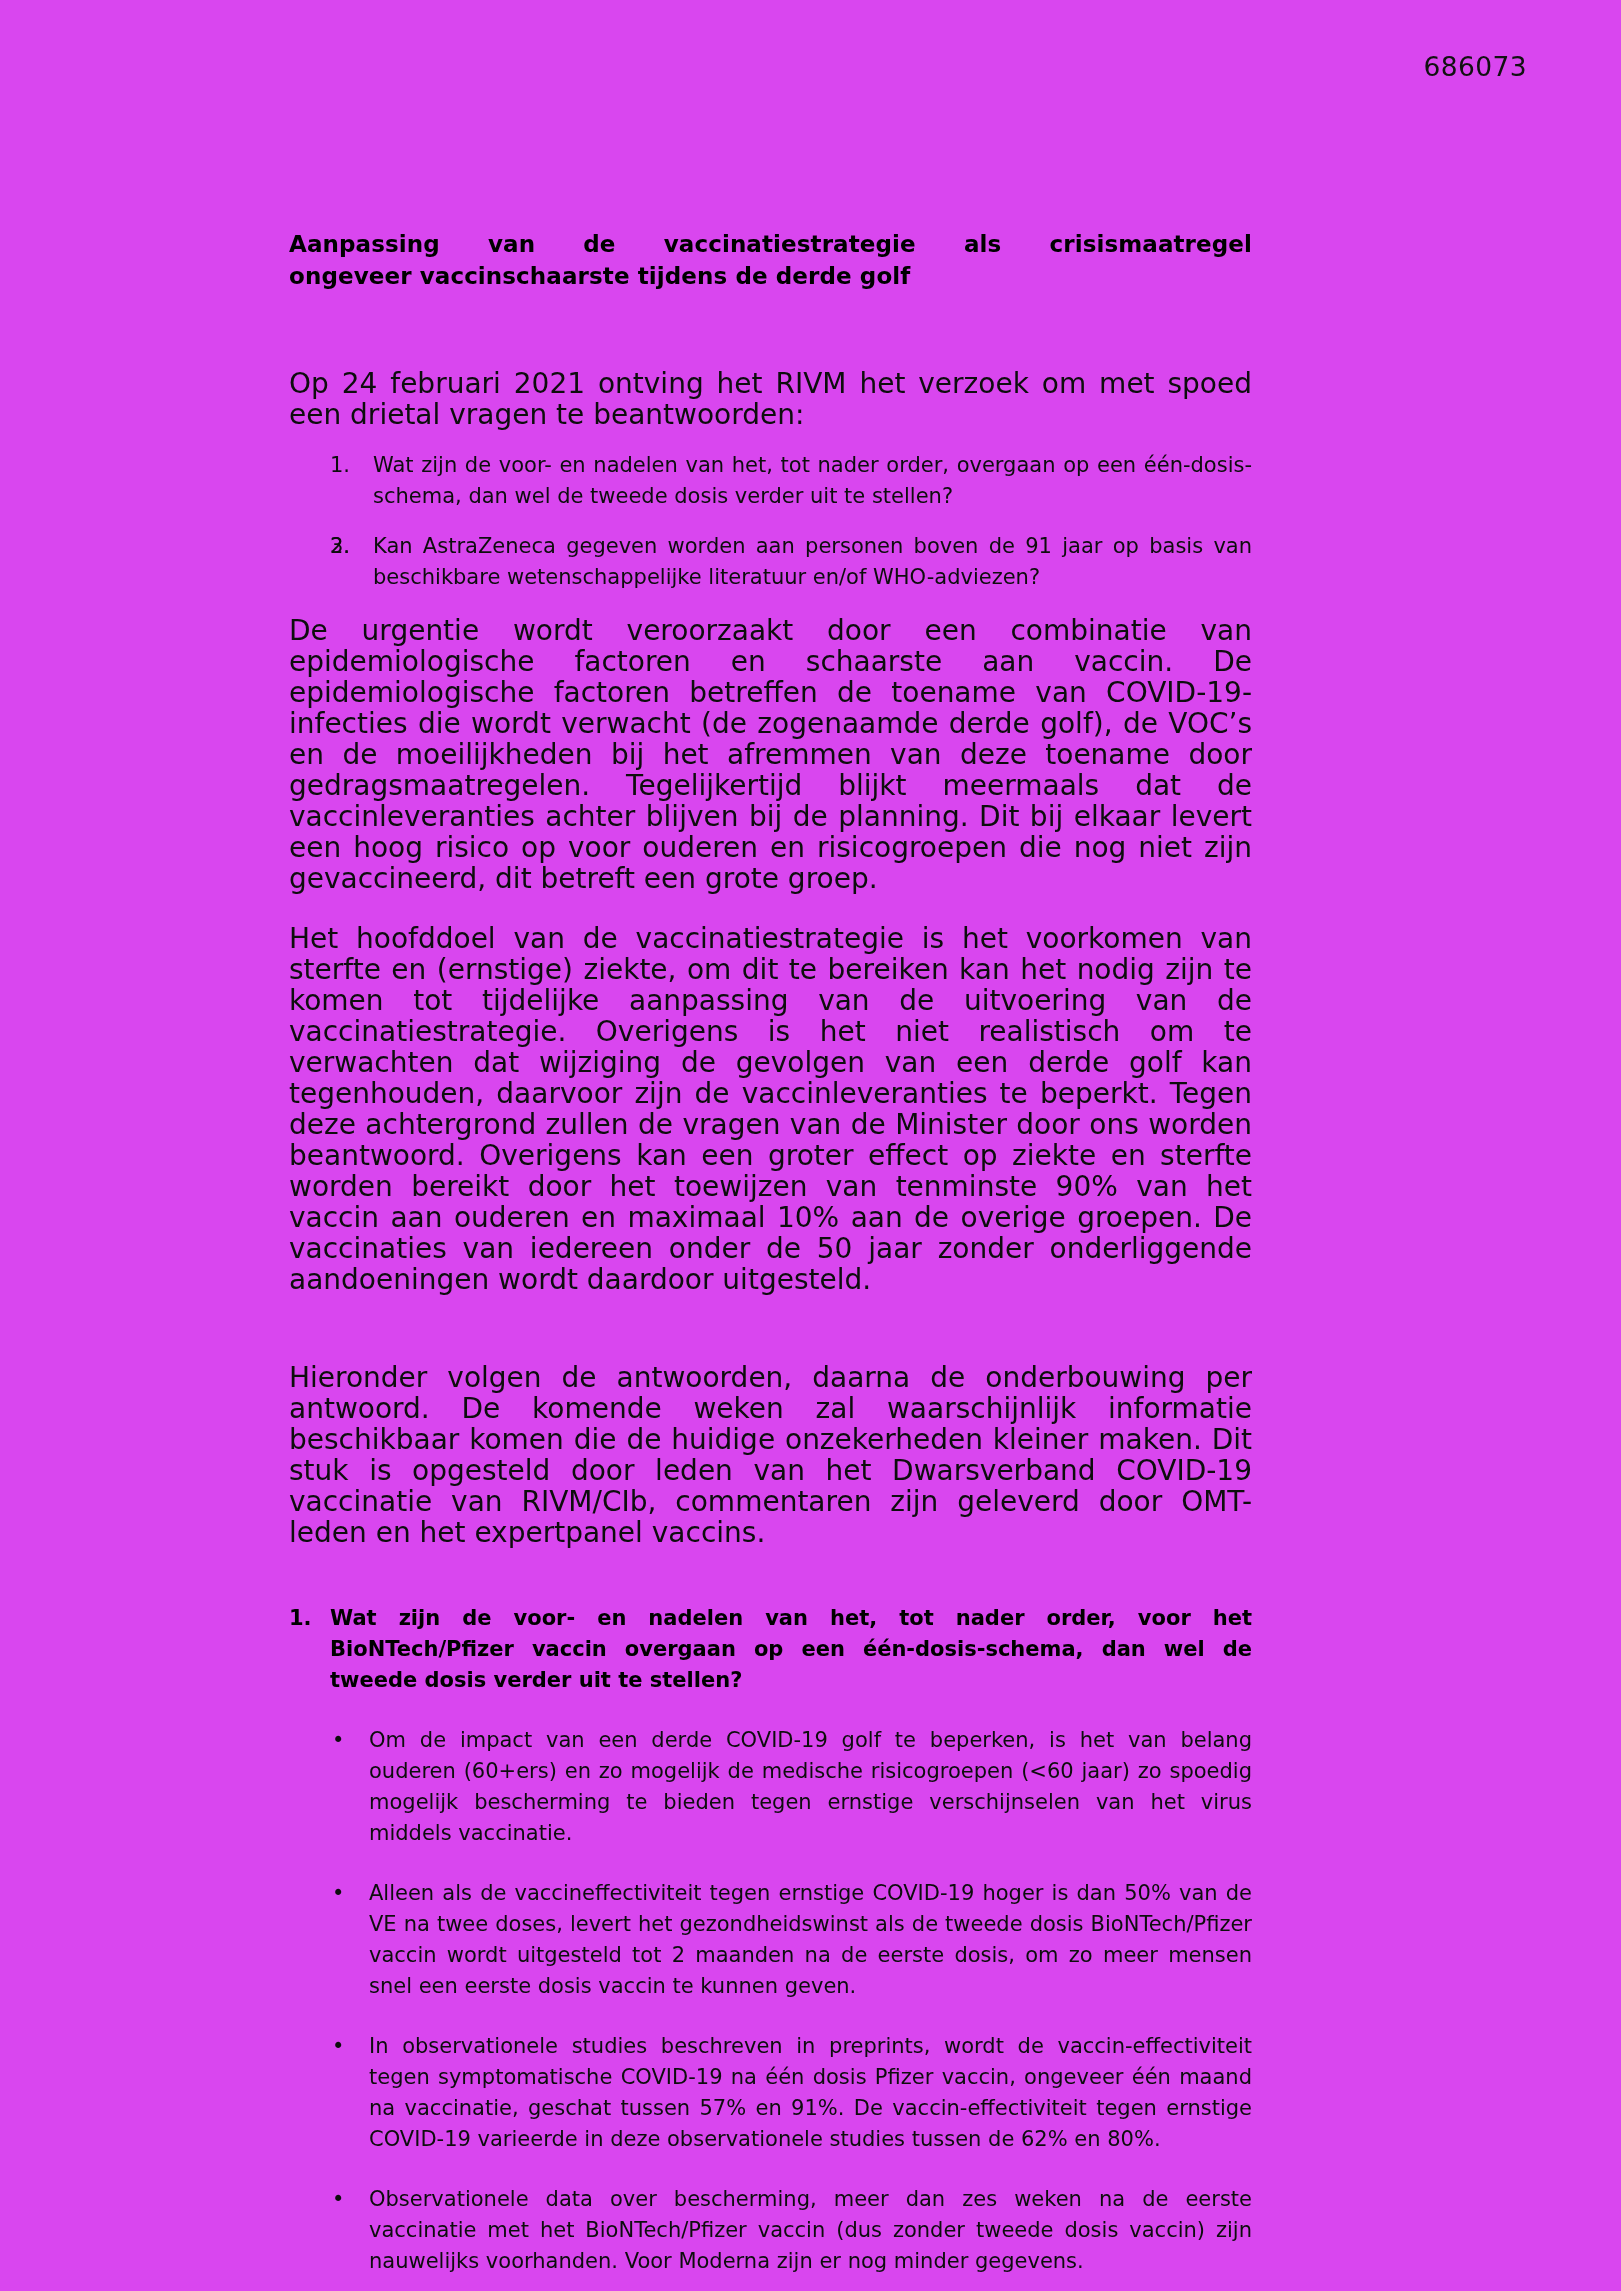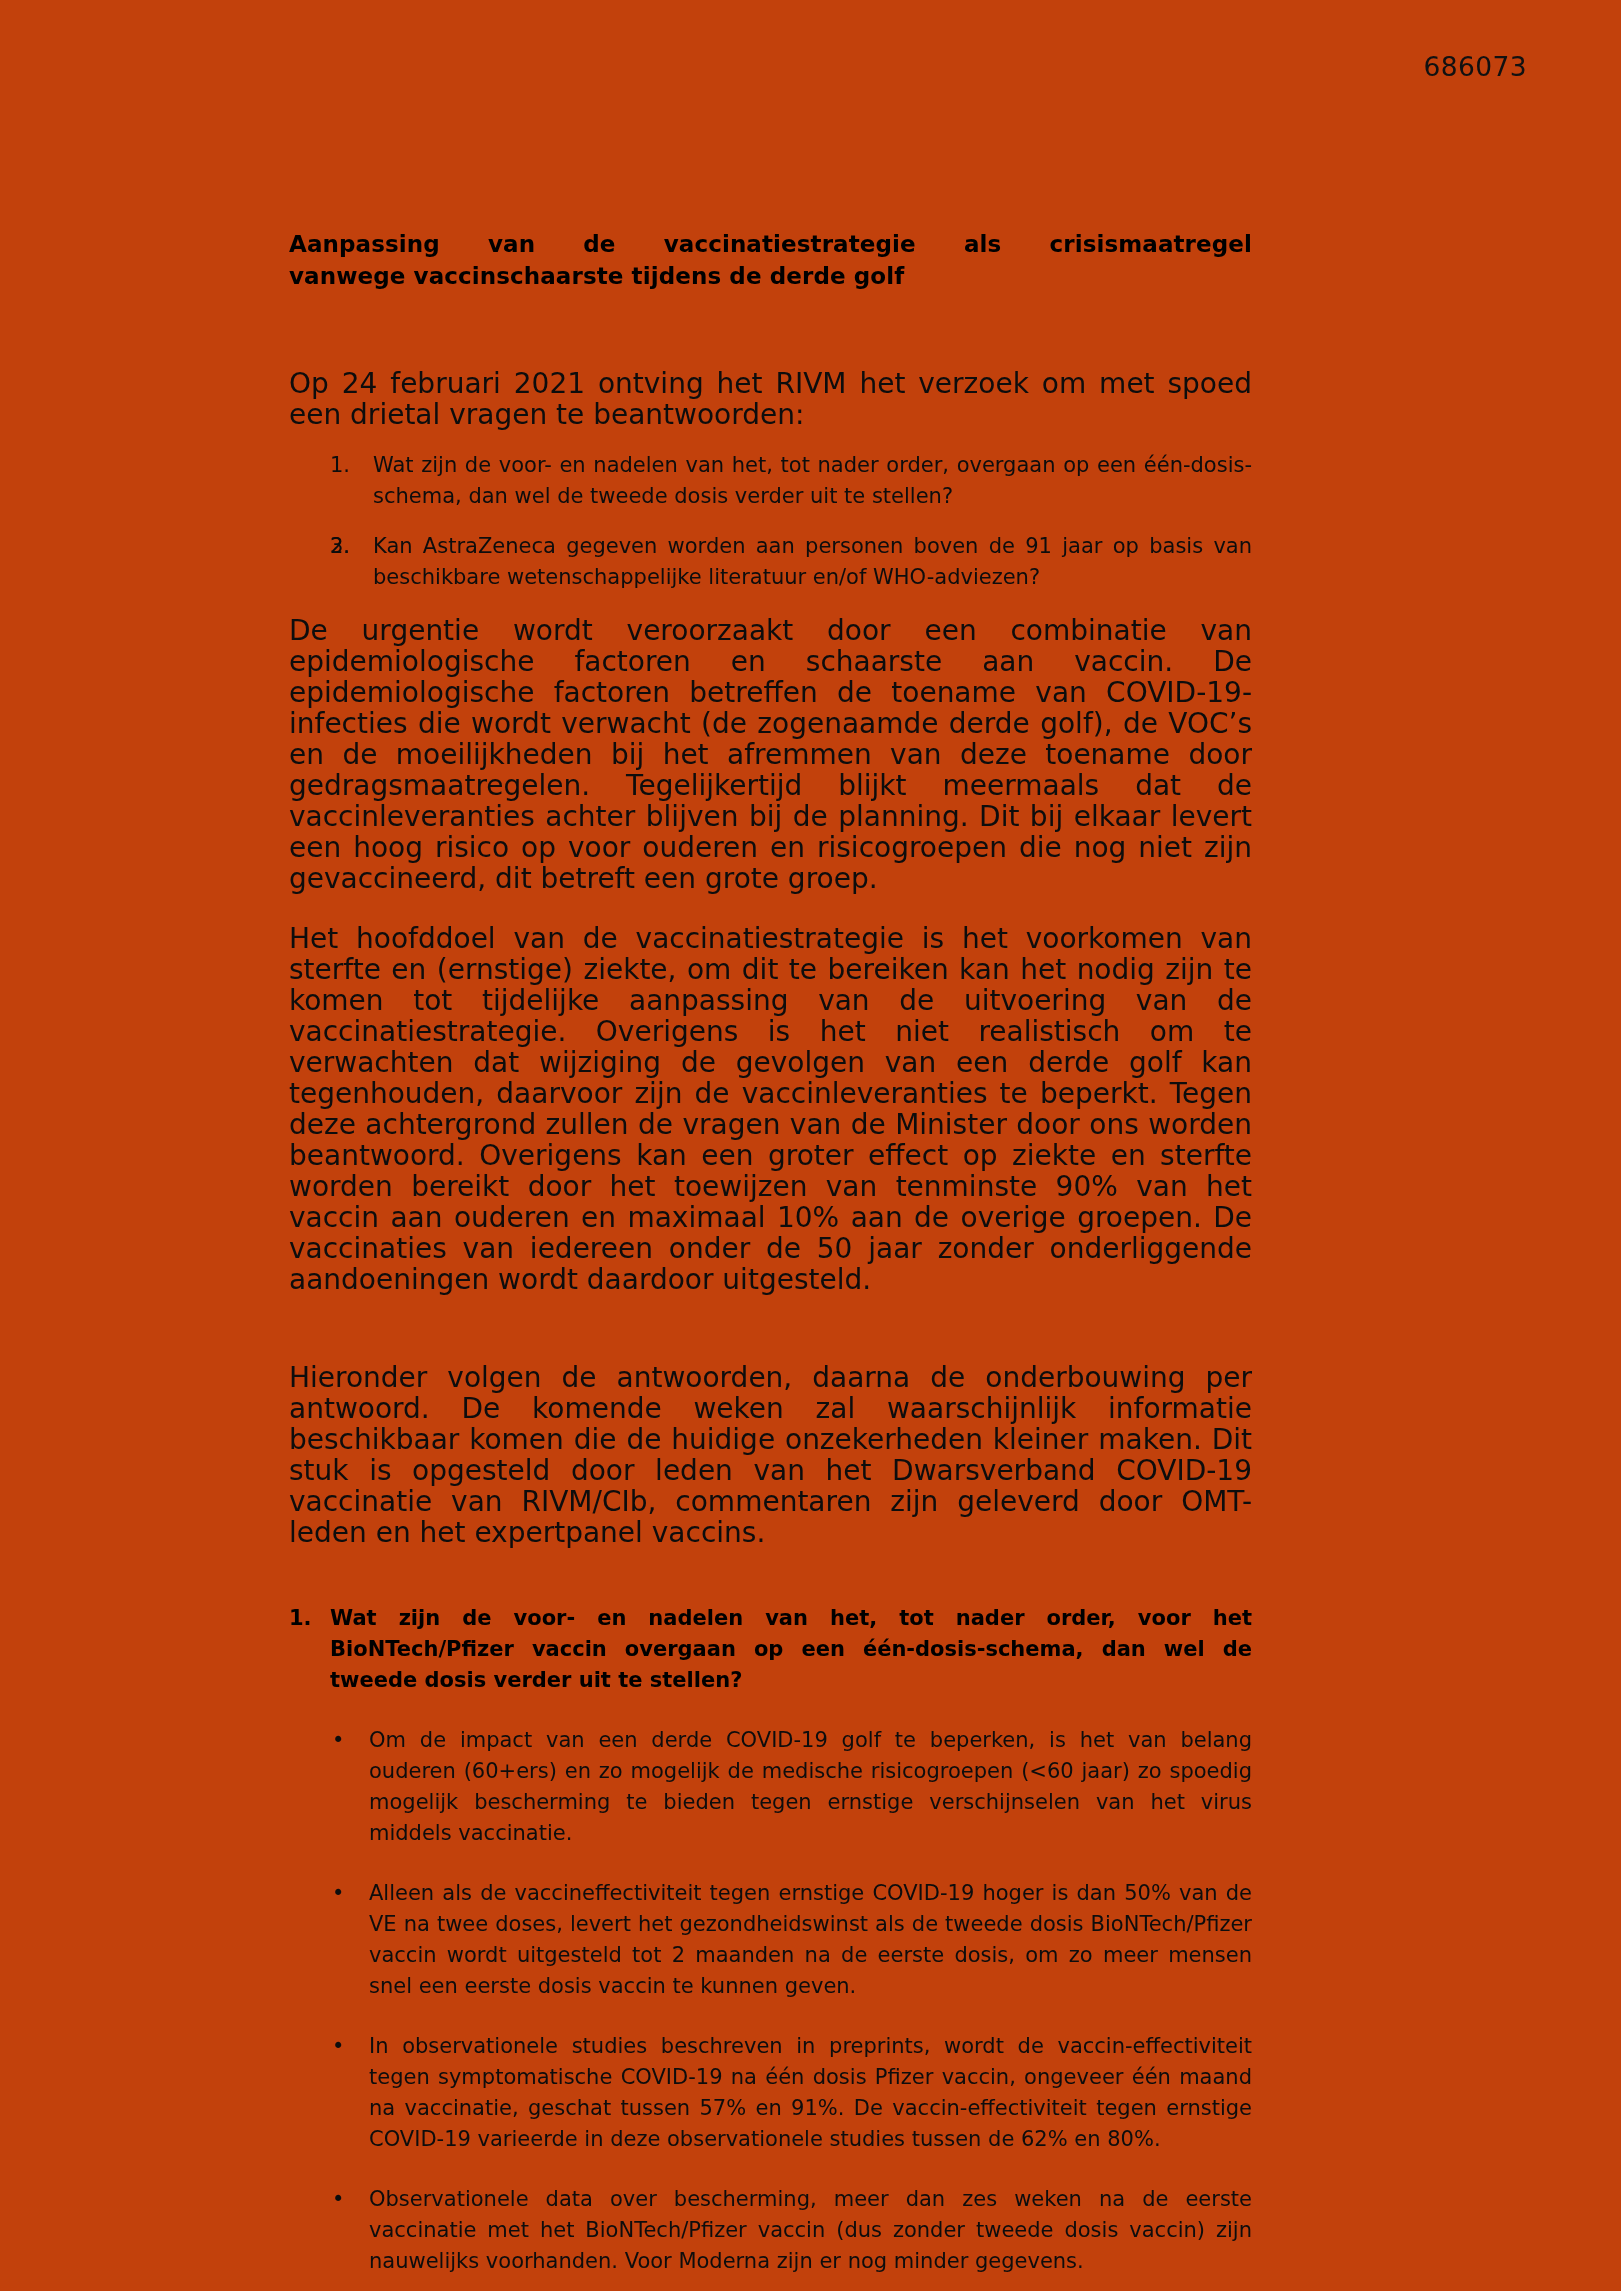--- a/index.html
+++ b/index.html
@@ -8,21 +8,21 @@
     background: #ffffff;
   }
   body {
     font-family: "DejaVu Sans", sans-serif;
     color: #000000;
   }
   .page {
     position: relative;
     width: 1621px;
     height: 2292px;
-    background: #c2410c;
+    background: #d946ef;
     box-sizing: border-box;
     overflow: hidden;
   }
 
   
   .page-stamp {
     position: absolute;
     top: 51px;
     right: 94px;
     font-family: "DejaVu Sans", sans-serif;
@@ -154,21 +154,21 @@
 <body>
 
 <div class="page">
 
   <div class="page-stamp">686073</div>
 
   <div class="content">
 
     <div class="doc-title">
       <span class="line1">Aanpassing van de vaccinatiestrategie als crisismaatregel</span>
-      <span class="line2">vanwege vaccinschaarste tijdens de derde golf</span>
+      <span class="line2">ongeveer vaccinschaarste tijdens de derde golf</span>
     </div>
 
     <div class="spacer-lg"></div>
 
     <p class="para">Op 24 februari 2021 ontving het RIVM het verzoek om met spoed een drietal vragen te beantwoorden:</p>
 
     <ul class="qlist">
       <li>
         <span class="num">1.</span>
         <span>Wat zijn de voor- en nadelen van het, tot nader order, overgaan op een één-dosis-schema, dan wel de tweede dosis verder uit te stellen?</span>

